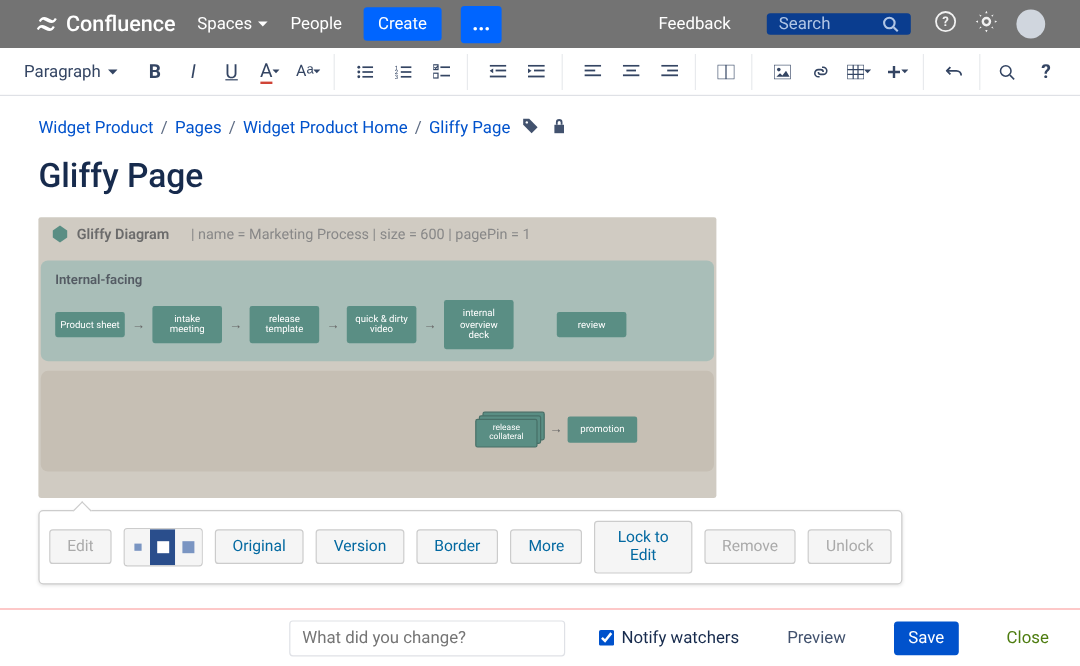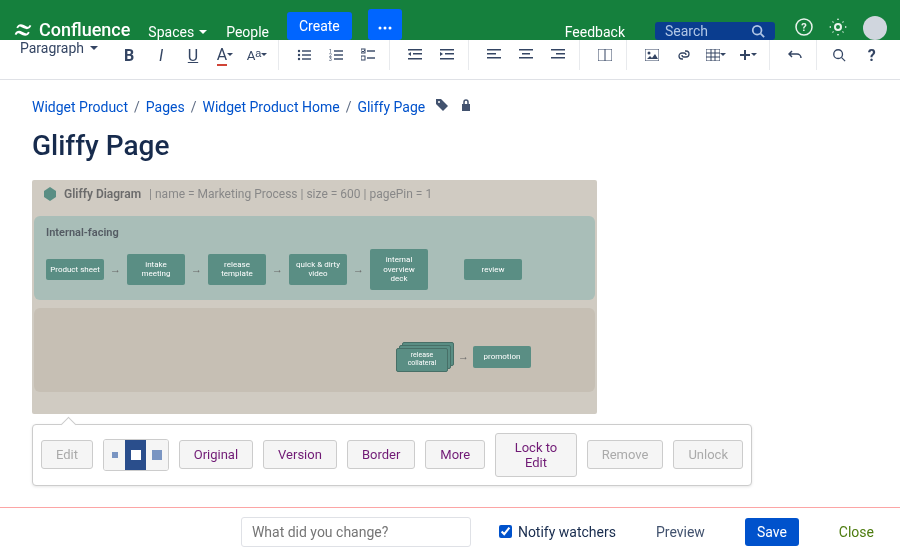--- a/index.html
+++ b/index.html
@@ -1,62 +1,62 @@
 <!DOCTYPE html>
 <html><head>
 <meta charset="utf-8">
 <style>
 *{box-sizing:border-box;margin:0;padding:0;font-family:-apple-system,BlinkMacSystemFont,"Segoe UI",Roboto,sans-serif}
 body{background:#fff;width:900px;height:555px;overflow:hidden;display:flex;flex-direction:column}
-.topnav{background:#15803d;height:40px;display:flex;align-items:flex-end;padding:0 13px;color:#fff}
+.topnav{background:#737373;height:40px;display:flex;align-items:center;padding:0 29px;color:#fff}
 .logo{display:flex;align-items:center;font-size:18px;font-weight:500;margin-right:18px}
 .logo svg{margin-right:6px}
 .nav-item{color:#fff;margin-right:18px;font-size:14px;cursor:pointer;display:flex;align-items:center}
 .nav-item svg{margin-left:4px}
 .create-btn{background:#0065ff;padding:6px 12px;border-radius:3px;font-size:14px;cursor:pointer;margin-right:16px}
 .more-dots{background:#0065ff;padding:6px 10px;border-radius:3px;cursor:pointer}
 .spacer{flex:1}
 .search-box{background:#0a3d8f;height:18px;width:120px;border-radius:3px;display:flex;align-items:center;padding:0 10px;color:#b1c6e5;font-size:14px;margin:0 12px}
 .search-box span{flex:1}
 .nav-icon{margin:0 8px;cursor:pointer;opacity:.9}
 .avatar{width:24px;height:24px;border-radius:50%;background:#d0d6de;margin-left:8px}
-.toolbar{height:40px;border-bottom:1px solid #dfe1e6;display:flex;align-items:flex-start;padding:0 14px;gap:4px}
+.toolbar{height:40px;border-bottom:1px solid #dfe1e6;display:flex;align-items:center;padding:0 14px;gap:4px}
 .tb-group{display:flex;align-items:center;gap:2px;padding:0 6px;border-right:1px solid #e8eaed}
 .tb-group:last-child{border-right:none}
 .tb-btn{width:30px;height:30px;display:flex;align-items:center;justify-content:center;cursor:pointer;border-radius:3px;color:#344563}
 .para-sel{display:flex;align-items:center;font-size:14px;color:#344563;padding:0 6px;cursor:pointer}
 .para-sel svg{margin-left:6px}
 .tb-spacer{flex:1}
 .content{flex:1;overflow:auto;padding:18px 32px}
 .breadcrumbs{display:flex;align-items:center;font-size:14px;margin-bottom:14px}
 .breadcrumbs a{color:#0052cc;text-decoration:none;cursor:pointer}
 .breadcrumbs .sep{margin:0 6px;color:#5e6c84}
 .bc-icon{margin-left:10px;color:#42526e;cursor:pointer}
 .page-title{font-size:28px;font-weight:500;color:#172b4d;margin-bottom:18px}
 .macro-box{background:#d0cbc2;border-radius:2px;width:565px}
 .macro-head{display:flex;align-items:center;padding:6px 10px;font-size:12px;color:#888}
-.macro-head b{color:#6b6b6b;font-weight:600;margin-right:8px}
+.macro-head b{color:#6b6b6b;font-weight:600;margin-right:18px}
 .macro-body{padding:8px 2px 14px}
 .section{border-radius:6px;padding:10px 12px;margin-bottom:8px}
 .section.internal{background:#a9beb8}
 .section.external{background:#c6bfb4}
 .section-title{font-size:11px;font-weight:600;color:#545b63;margin-bottom:10px}
 .flow-row{display:flex;align-items:center;gap:6px;position:relative}
 .node{background:#5a8e84;color:#fff;font-size:8px;text-align:center;padding:6px 4px;width:58px;border-radius:2px;line-height:1.2}
 .node.rev{margin-left:30px}
 .arrow{color:#666;font-size:11px}
 .ext-row{display:flex;align-items:center;justify-content:flex-end;gap:4px;padding:24px 20px 10px 0}
 .stack{position:relative;width:58px;height:30px}
 .stack .sl{position:absolute;width:52px;height:24px;background:#5a8e84;border:1px solid #476f67;border-radius:2px}
 .stack .s1{top:0;left:6px}
 .stack .s2{top:3px;left:3px}
 .stack .s3{top:6px;left:0;color:#fff;font-size:7px;display:flex;align-items:center;justify-content:center;text-align:center;line-height:1.1}
 .macro-toolbar{background:#fff;border:1px solid #ccc;border-radius:4px;padding:8px;display:flex;align-items:center;gap:10px;margin-top:10px;width:720px;box-shadow:0 1px 3px rgba(0,0,0,.1);position:relative}
 .macro-toolbar::before{content:"";position:absolute;top:-6px;left:30px;width:10px;height:10px;background:#fff;border-left:1px solid #ccc;border-top:1px solid #ccc;transform:rotate(45deg)}
-.mt-btn{border:1px solid #ccc;background:#f5f5f5;padding:6px 14px;font-size:13px;border-radius:3px;cursor:pointer;color:#701a75}
+.mt-btn{border:1px solid #ccc;background:#f5f5f5;padding:6px 14px;font-size:13px;border-radius:3px;cursor:pointer;color:#0369a1}
 .mt-btn.disabled{color:#aaa;cursor:default}
 .size-sel{display:flex;border:1px solid #ccc;border-radius:3px;overflow:hidden}
 .size-opt{width:28px;height:30px;display:flex;align-items:center;justify-content:center;cursor:pointer;background:#f5f5f5}
 .size-opt.active{background:#2a4e8c}
 .sq{background:#7a95c2}
 .size-opt .sq-s{width:6px;height:6px}
 .size-opt .sq-m{width:10px;height:10px}
 .size-opt .sq-l{width:10px;height:10px}
 .size-opt.active .sq{background:#fff}
 .bottom-bar{height:48px;border-top:1px solid #fca5a5;display:flex;align-items:center;padding:0 14px;gap:28px;justify-content:flex-end}

